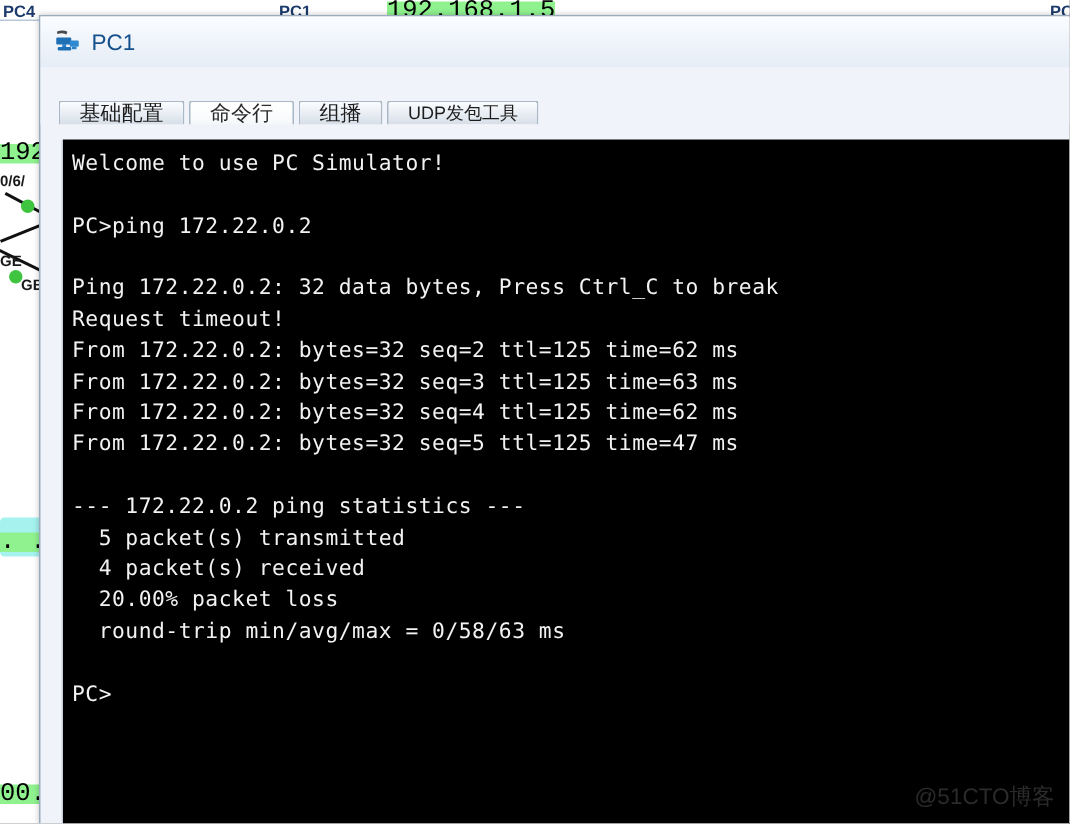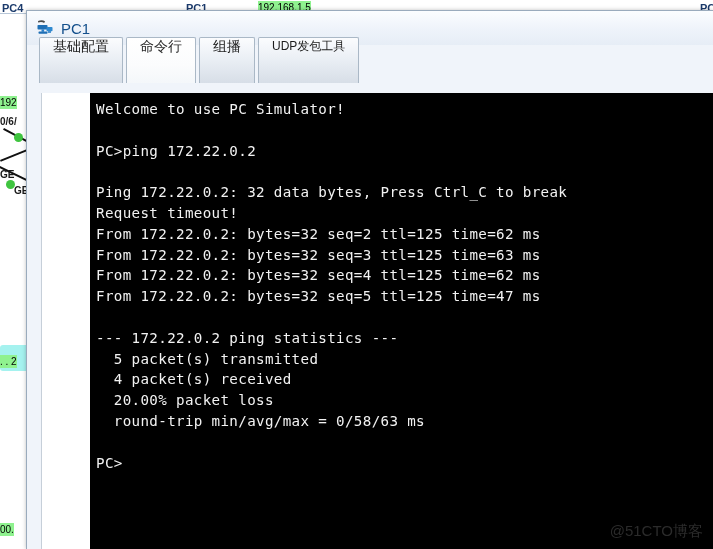--- a/index.html
+++ b/index.html
@@ -17,22 +17,22 @@
 
   
   #topology-canvas {
     position: absolute;
     left: 0; top: 0;
     width: 713px; height: 549px;
     background: #ffffff;
   }
   .topo-label {
     position: absolute;
-    font-family: Liberation Sans, sans-serif;
-    font-size: 10px;
+    font-family: Liberation Mono, monospace;
+    font-size: 17px;
     color: #000000;
     white-space: nowrap;
     line-height: 13px;
   }
   .topo-label.green {
     background: #8ff28f;
   }
   .topo-label.plain {
     font-family: "Liberation Sans", sans-serif;
     font-size: 11px;
@@ -108,26 +108,26 @@
   
   #tab-strip {
     height: 38px;
     padding-left: 12px;
     display: flex;
     align-items: flex-end;
     box-sizing: border-box;
     background: #f0f4fa;
   }
   .tab {
-    height: 46px;
+    height: 16px;
     min-width: 56px;
     margin-right: 3px;
     padding: 0 13px;
     display: flex;
-    align-items: flex-start;
+    align-items: center;
     justify-content: center;
     box-sizing: border-box;
     border: 1px solid #aab8c6;
     border-bottom: none;
     border-radius: 2px 2px 0 0;
     background: linear-gradient(to bottom, #fbfcfe 0%, #e9eef4 50%, #d7dee7 100%);
     font-family: "Liberation Sans", sans-serif;
     font-size: 14px;
     color: #1c1c1c;
     cursor: default;
@@ -152,21 +152,20 @@
     border-left: 1px solid #c6cfd9;
     box-sizing: border-box;
   }
   #terminal {
     position: absolute;
     left: 0; top: 0; right: 0; bottom: 0;
     background: #000000;
     overflow: hidden;
     padding: 6px 0 16px 6px;
     box-sizing: border-box;
-    margin-left: 48px;
   }
   #terminal-lines {
     font-family: "DejaVu Sans Mono", monospace;
     font-size: 14.2px;
     line-height: 20.8px;
     color: #f2f2f2;
     letter-spacing: 0.35px;
     white-space: pre;
   }
   .term-line { min-height: 20.8px; }

